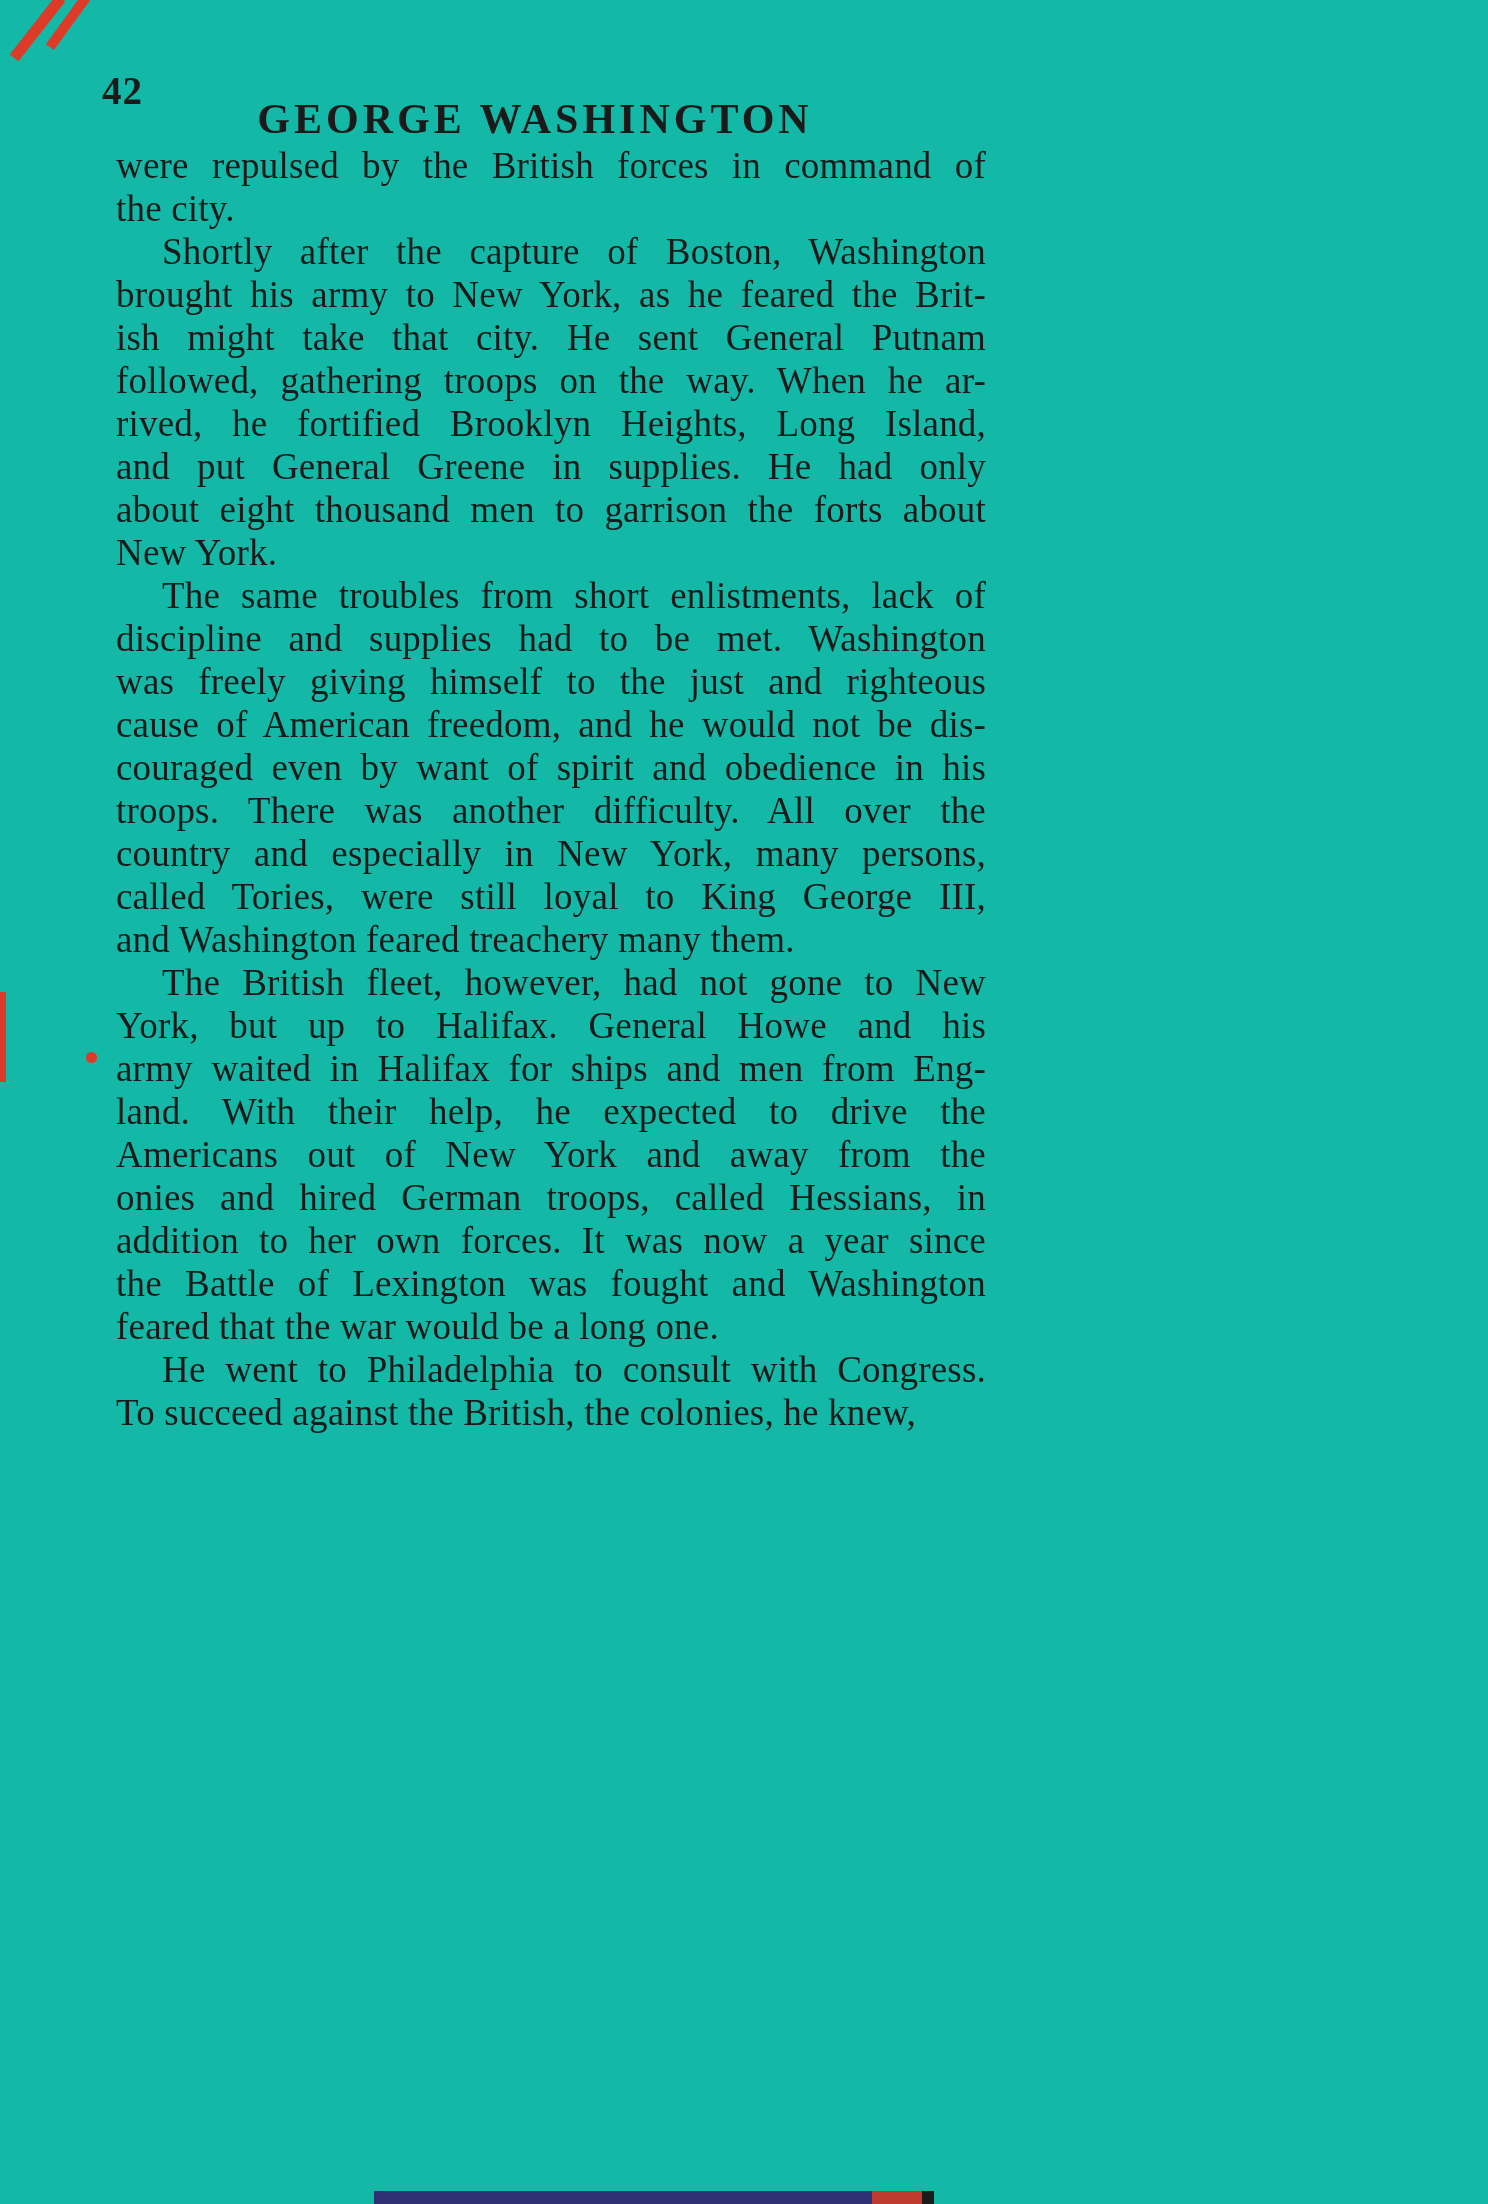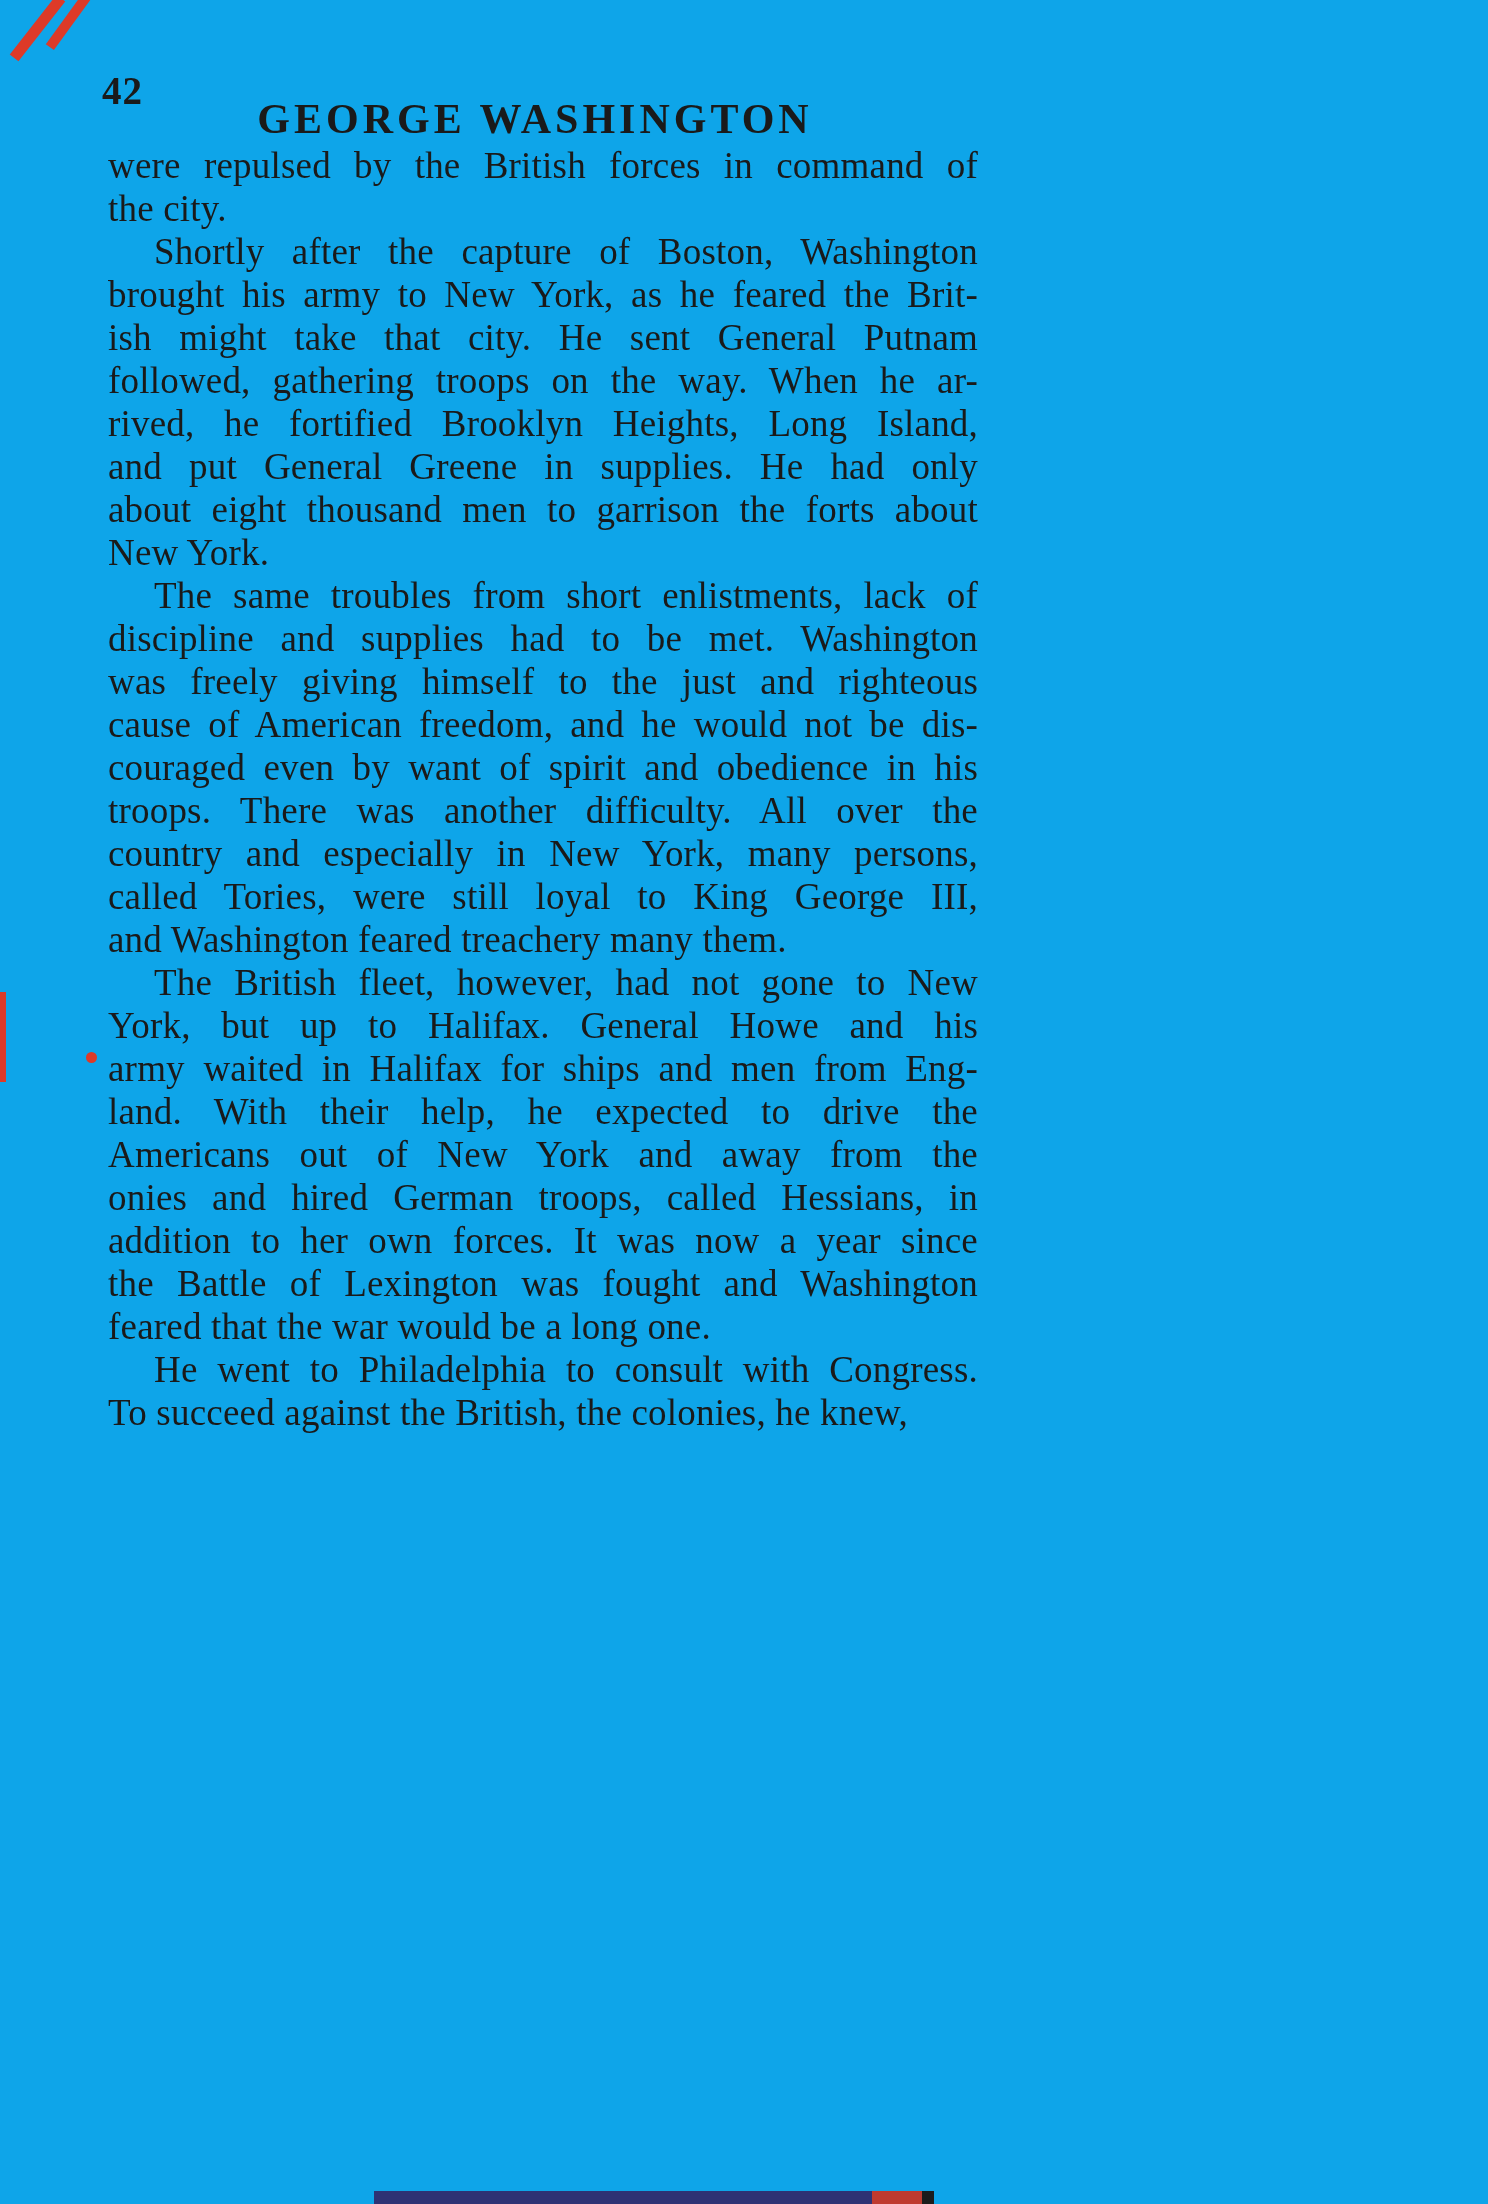--- a/index.html
+++ b/index.html
@@ -9,21 +9,21 @@
     height: 2204px;
     position: relative;
     background: #ffffff;
     font-family: "Liberation Serif", "DejaVu Serif", serif;
     color: #1a1a1a;
     overflow: hidden;
   }
   .scan-page {
     position: absolute;
     inset: 0;
-    background: #0ea5e9;
+    background: #14b8a6;
   }
   .header-row {
     position: absolute;
     top: 56px;
     left: 100px;
     width: 870px;
     height: 56px;
   }
   .page-number {
     position: absolute;
@@ -41,21 +41,21 @@
     text-align: center;
     font-size: 42px;
     font-weight: 700;
     letter-spacing: 4px;
     white-space: nowrap;
     margin-top: 35px;
   }
   .body-text {
     position: absolute;
     top: 144px;
-    left: 108px;
+    left: 116px;
     width: 870px;
     font-size: 37px;
     line-height: 43px;
     letter-spacing: 0.2px;
   }
   .line {
     text-align: justify;
     text-align-last: justify;
     white-space: normal;
   }

